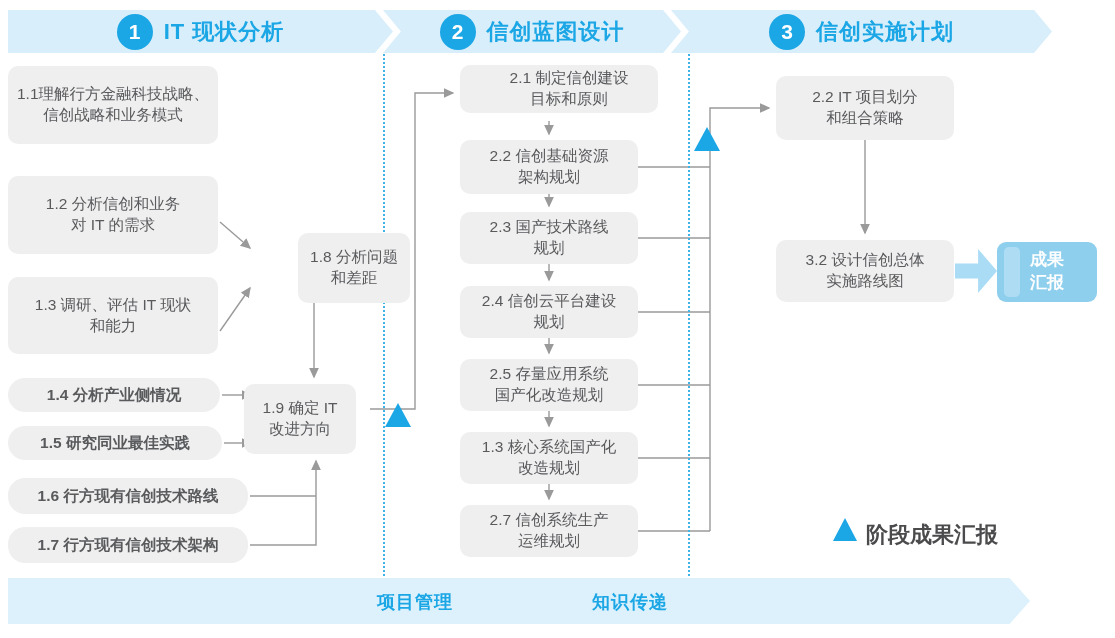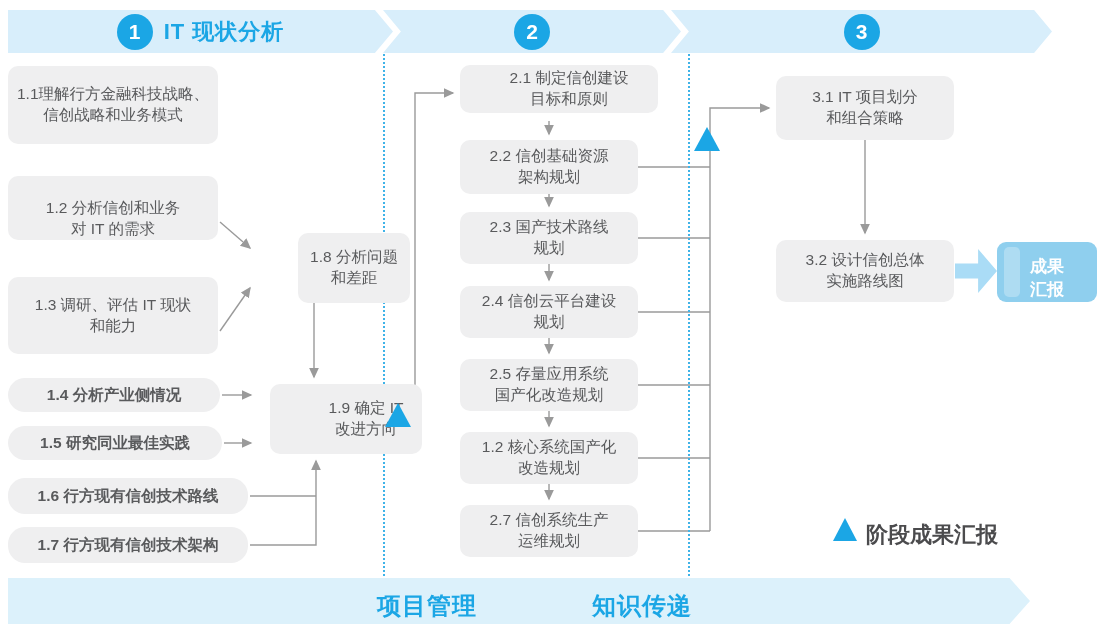--- a/index.html
+++ b/index.html
@@ -27,21 +27,21 @@
   
   .gbox{
     position:absolute;background:#efeff0;border-radius:10px;color:#595a5c;
     display:flex;align-items:center;justify-content:center;
   }
   .gbox span{white-space:pre-line;text-align:center;font-size:15.5px;line-height:1.35;}
   .pill{border-radius:17px;font-weight:bold;}
   
   .result{
     position:absolute;left:997px;top:242px;width:100px;height:60px;background:#8fcfee;border-radius:9px;
-    display:flex;align-items:flex-end;justify-content:center;
+    display:flex;align-items:center;justify-content:center;
   }
   .result::before{
     content:"";position:absolute;left:7px;top:5px;width:16px;height:50px;
     background:rgba(255,255,255,0.28);border-radius:5px;
   }
   .result span{color:#fff;font-weight:bold;font-size:17px;line-height:1.35;white-space:pre-line;text-align:center;}
   
   .fat-arrow{
     position:absolute;left:955px;top:249px;width:42px;height:44px;background:#aadcf6;
     clip-path:polygon(0 33%,55% 33%,55% 0,100% 50%,55% 100%,55% 67%,0 67%);
@@ -50,21 +50,21 @@
   .tri{position:absolute;width:0;height:0;border-left:13px solid transparent;border-right:13px solid transparent;border-bottom:24px solid #1ba6e5;}
   .tri1{left:385px;top:403px;}
   .tri2{left:694px;top:127px;}
   .tri-legend{left:833px;top:518px;border-left-width:12px;border-right-width:12px;border-bottom-width:23px;}
   .legend-label{position:absolute;left:866px;top:520px;color:#4b4b4d;font-weight:bold;font-size:22px;}
   
   .footer{
     position:absolute;left:8px;top:578px;width:1022px;height:46px;background:#dcf1fb;
     clip-path:polygon(0 0,98% 0,100% 50%,98% 100%,0 100%);
   }
-  .footer-label{position:absolute;top:590px;color:#1ba6e5;font-weight:bold;font-size:24px;letter-spacing:1px;}
+  .footer-label{position:absolute;top:590px;color:#1ba6e5;font-weight:bold;font-size:18px;letter-spacing:1px;}
   .footer-label.pm{left:377px;}
   .footer-label.kt{left:592px;}
   
   .connectors{position:absolute;left:0;top:0;}
 </style>
 </head>
 <body>
 
 <svg class="connectors" width="1115" height="638">
   <defs>
@@ -108,30 +108,32 @@
 
 <div class="divider divider1"></div>
 <div class="divider divider2"></div>
 
 <div class="banner banner1">
   <span class="phase-num">1</span>
   <span class="phase-title">IT 现状分析</span>
 </div>
 <div class="banner banner2">
   <span class="phase-num">2</span>
+  <span class="phase-title">信创蓝图设计</span>
 </div>
 <div class="banner banner3">
   <span class="phase-num">3</span>
+  <span class="phase-title">信创实施计划</span>
 </div>
 
 <div class="gbox" style="left:8px;top:66px;width:210px;height:78px;">
     <span>1.1理解行方金融科技战略、
 信创战略和业务模式</span>
   </div>
-<div class="gbox" style="left:8px;top:176px;width:210px;height:64px;align-items:flex-end;">
+<div class="gbox" style="left:8px;top:176px;width:210px;height:78px;">
     <span>1.2 分析信创和业务
 对 IT 的需求</span>
   </div>
 <div class="gbox" style="left:8px;top:277px;width:210px;height:77px;">
     <span>1.3 调研、评估 IT 现状
 和能力</span>
   </div>
 <div class="gbox pill" style="left:8px;top:378px;width:212px;height:34px;">
     <span>1.4 分析产业侧情况</span>
   </div>
@@ -141,21 +143,21 @@
 <div class="gbox pill" style="left:8px;top:478px;width:240px;height:36px;">
     <span>1.6 行方现有信创技术路线</span>
   </div>
 <div class="gbox pill" style="left:8px;top:527px;width:240px;height:36px;">
     <span>1.7 行方现有信创技术架构</span>
   </div>
 <div class="gbox" style="left:258px;top:233px;width:112px;height:70px;margin-left:40px;">
     <span>1.8 分析问题
 和差距</span>
   </div>
-<div class="gbox" style="left:270px;top:384px;width:112px;height:70px;padding-left:40px;">
+<div class="gbox" style="left:244px;top:384px;width:112px;height:70px;">
     <span>1.9 确定 IT
 改进方向</span>
   </div>
 
 <div class="gbox" style="left:460px;top:65px;width:178px;height:48px;padding-left:20px;">
     <span>2.1 制定信创建设
 目标和原则</span>
   </div>
 <div class="gbox" style="left:460px;top:140px;width:178px;height:54px;">
     <span>2.2 信创基础资源
@@ -167,30 +169,30 @@
   </div>
 <div class="gbox" style="left:460px;top:286px;width:178px;height:52px;">
     <span>2.4 信创云平台建设
 规划</span>
   </div>
 <div class="gbox" style="left:460px;top:359px;width:178px;height:52px;">
     <span>2.5 存量应用系统
 国产化改造规划</span>
   </div>
 <div class="gbox" style="left:460px;top:432px;width:178px;height:52px;">
-    <span>1.2 核心系统国产化
+    <span>1.3 核心系统国产化
 改造规划</span>
   </div>
 <div class="gbox" style="left:460px;top:505px;width:178px;height:52px;">
     <span>2.7 信创系统生产
 运维规划</span>
   </div>
 
 <div class="gbox" style="left:776px;top:76px;width:178px;height:64px;">
-    <span>3.1 IT 项目划分
+    <span>2.2 IT 项目划分
 和组合策略</span>
   </div>
 <div class="gbox" style="left:776px;top:240px;width:178px;height:62px;">
     <span>3.2 设计信创总体
 实施路线图</span>
   </div>
 
 <div class="fat-arrow"></div>
 <div class="result">
     <span>成果

